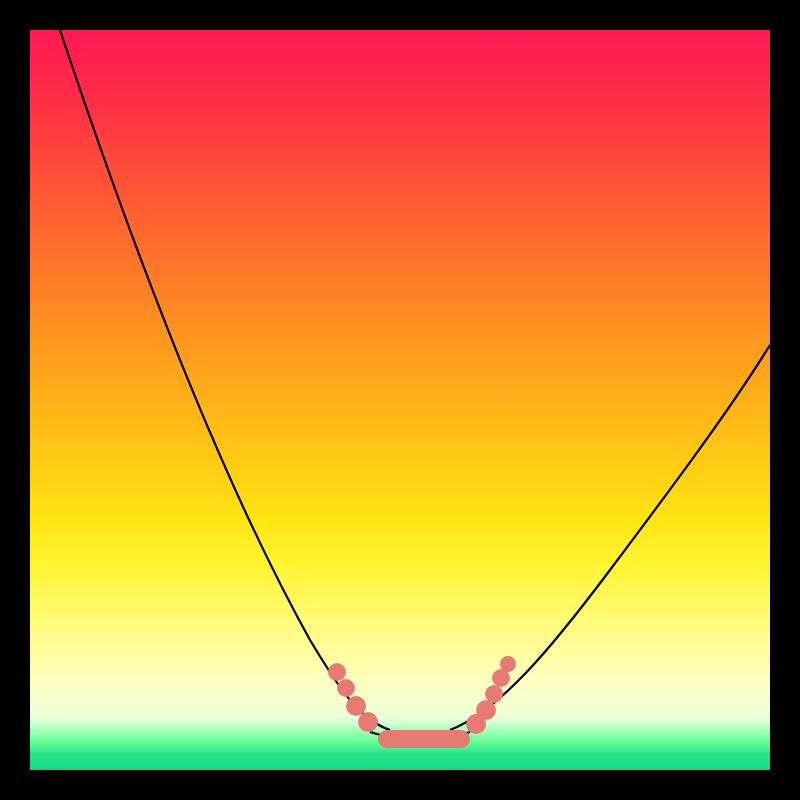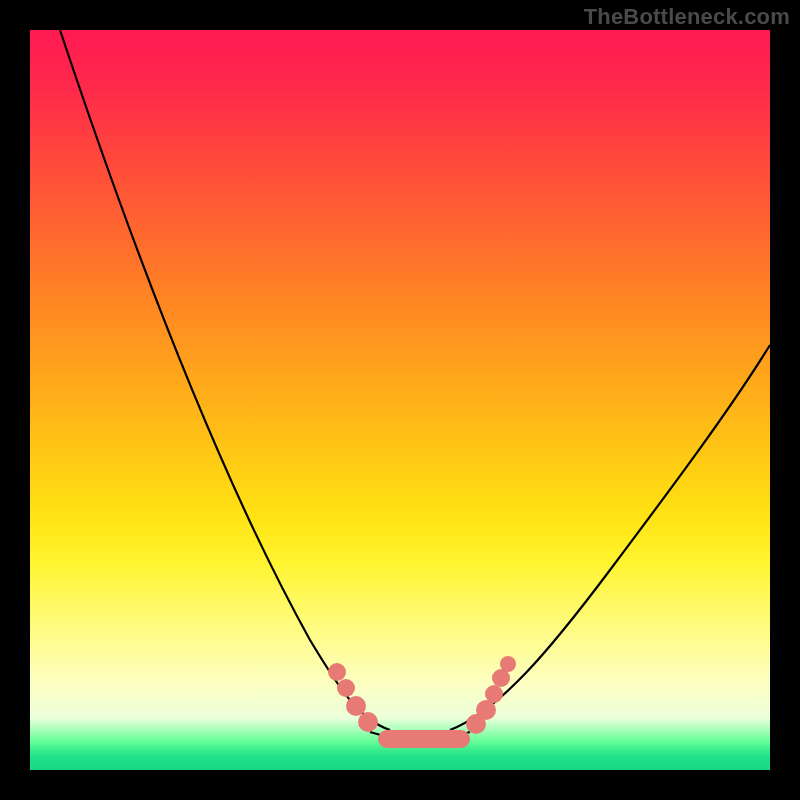--- a/index.html
+++ b/index.html
@@ -103,14 +103,13 @@
 
       <circle class="marker" cx="446" cy="694" r="10"></circle>
       <circle class="marker" cx="456" cy="680" r="10"></circle>
       <circle class="marker" cx="464" cy="664" r="9"></circle>
       <circle class="marker" cx="471" cy="648" r="9"></circle>
       <circle class="marker" cx="478" cy="634" r="8"></circle>
     </svg>
 
   </div>
 
-  <div class="watermark">TheBottleneck.com</div>
 </div>
 
 </body></html>

